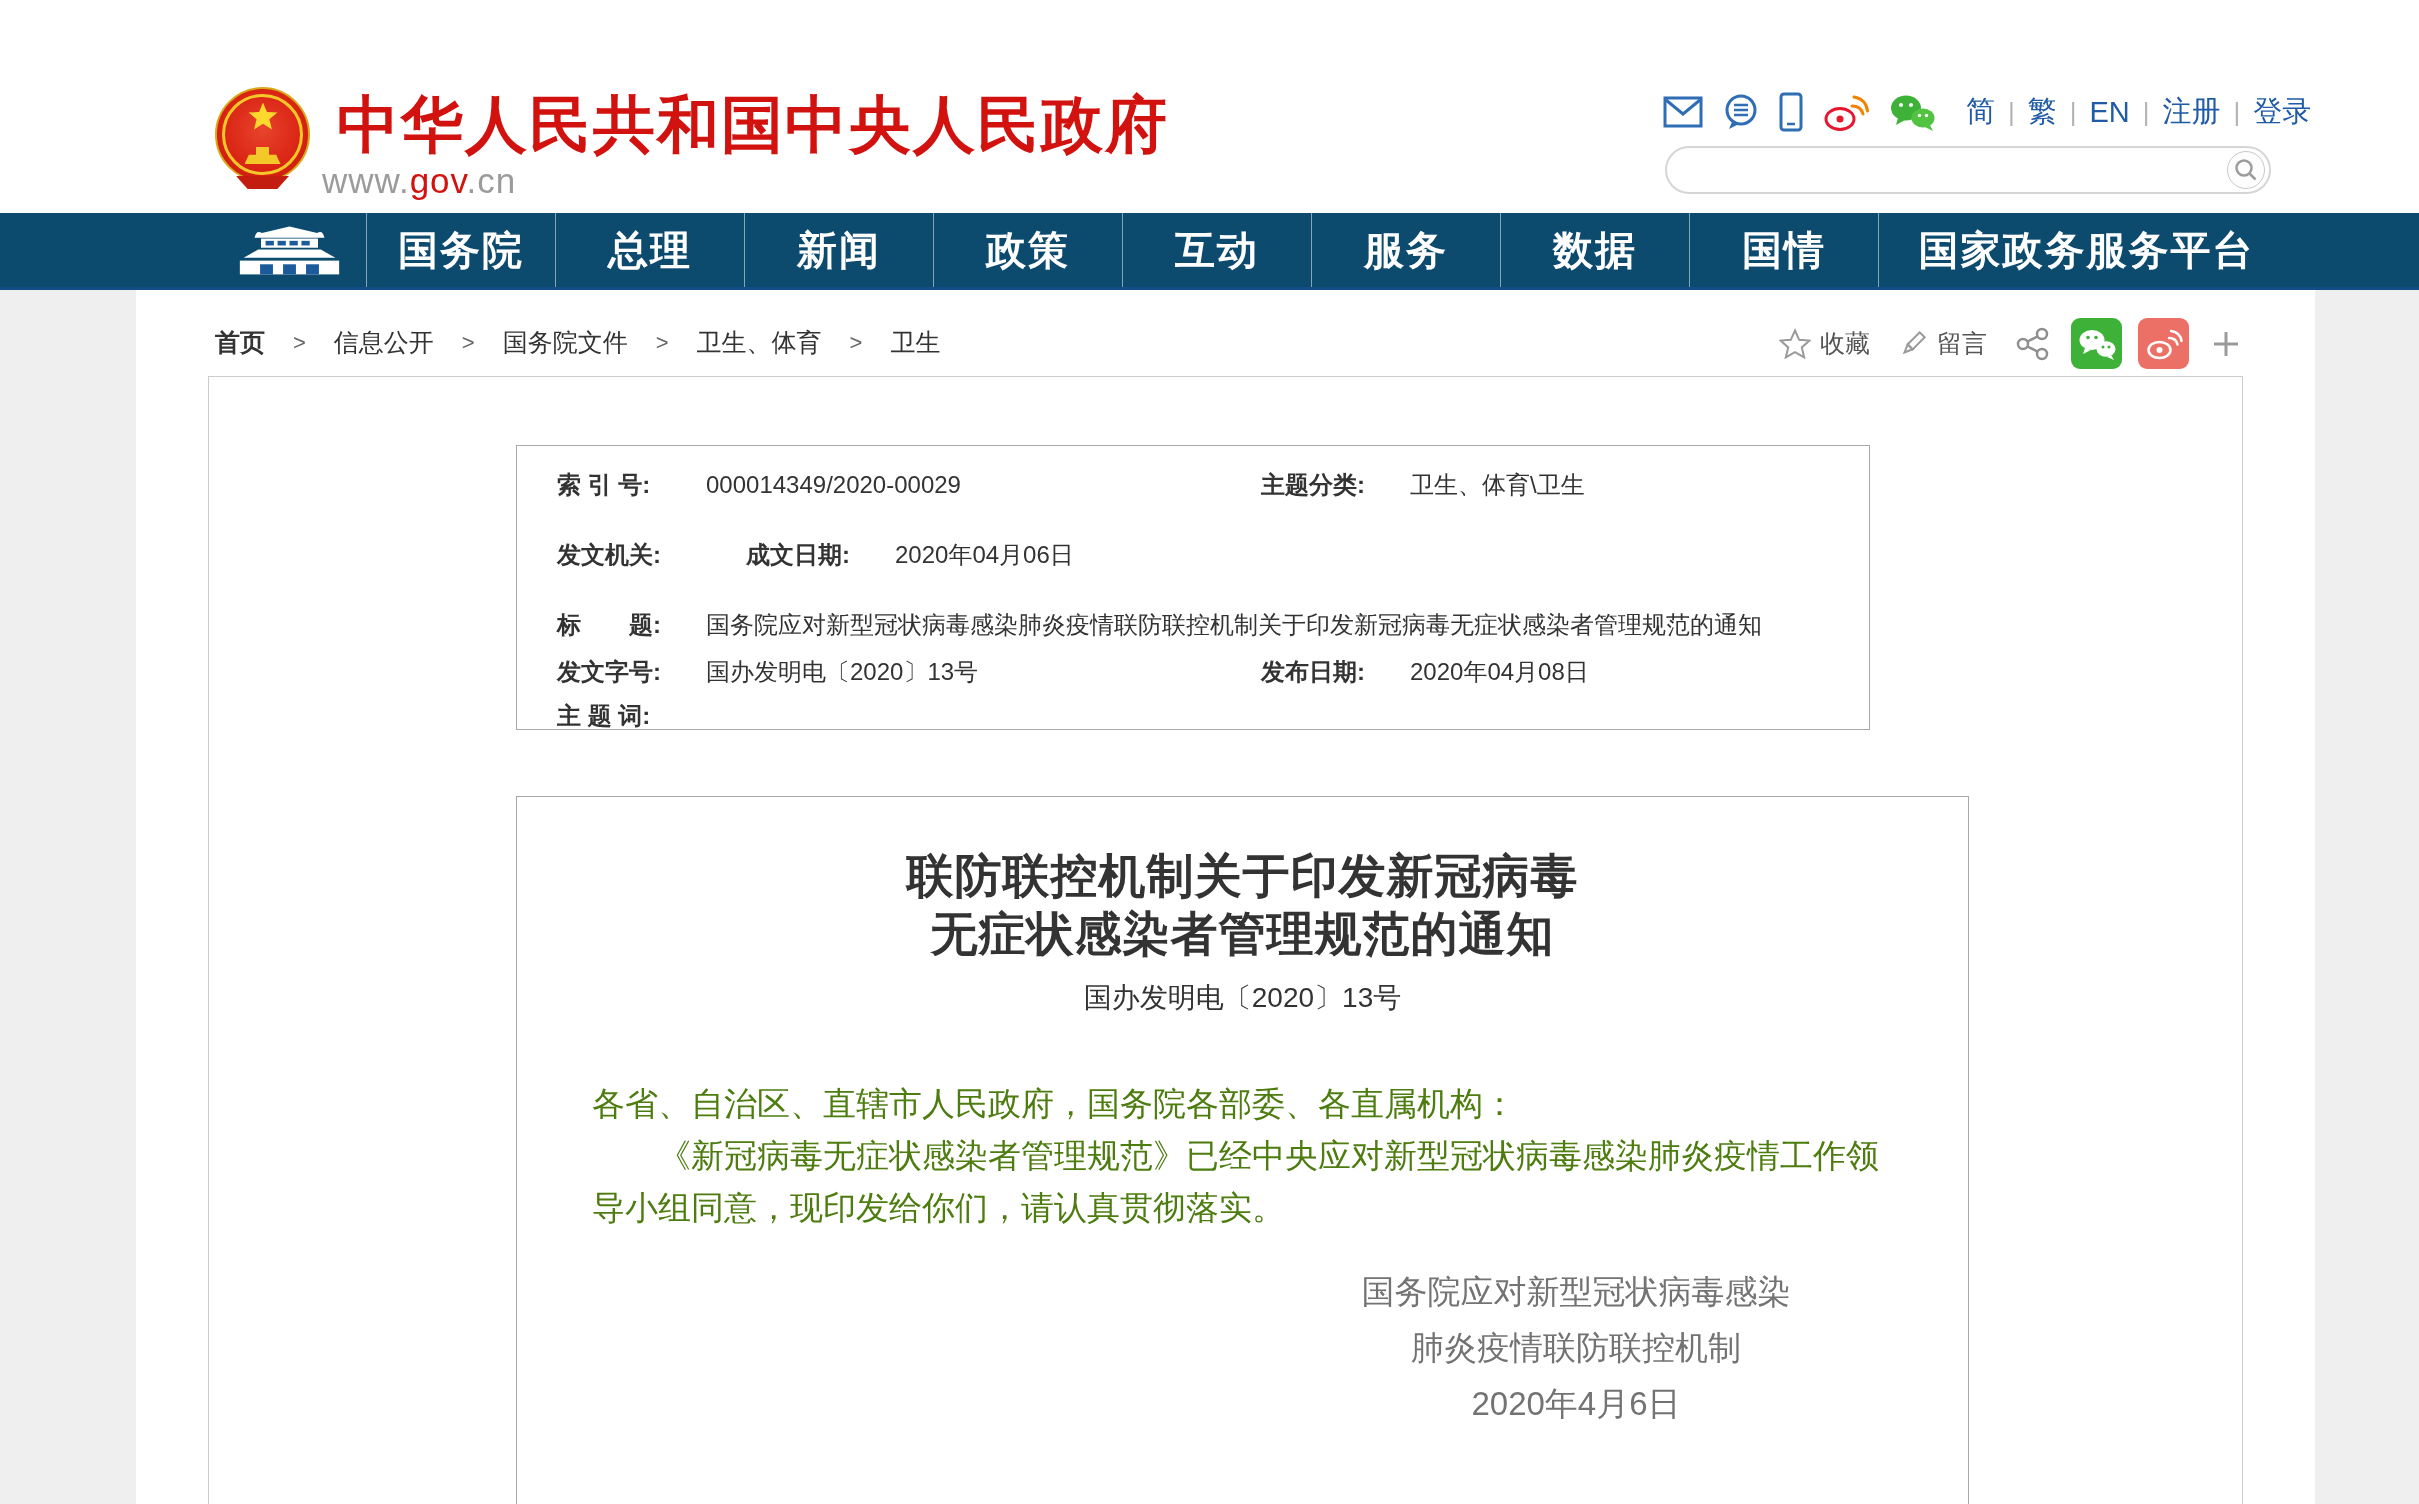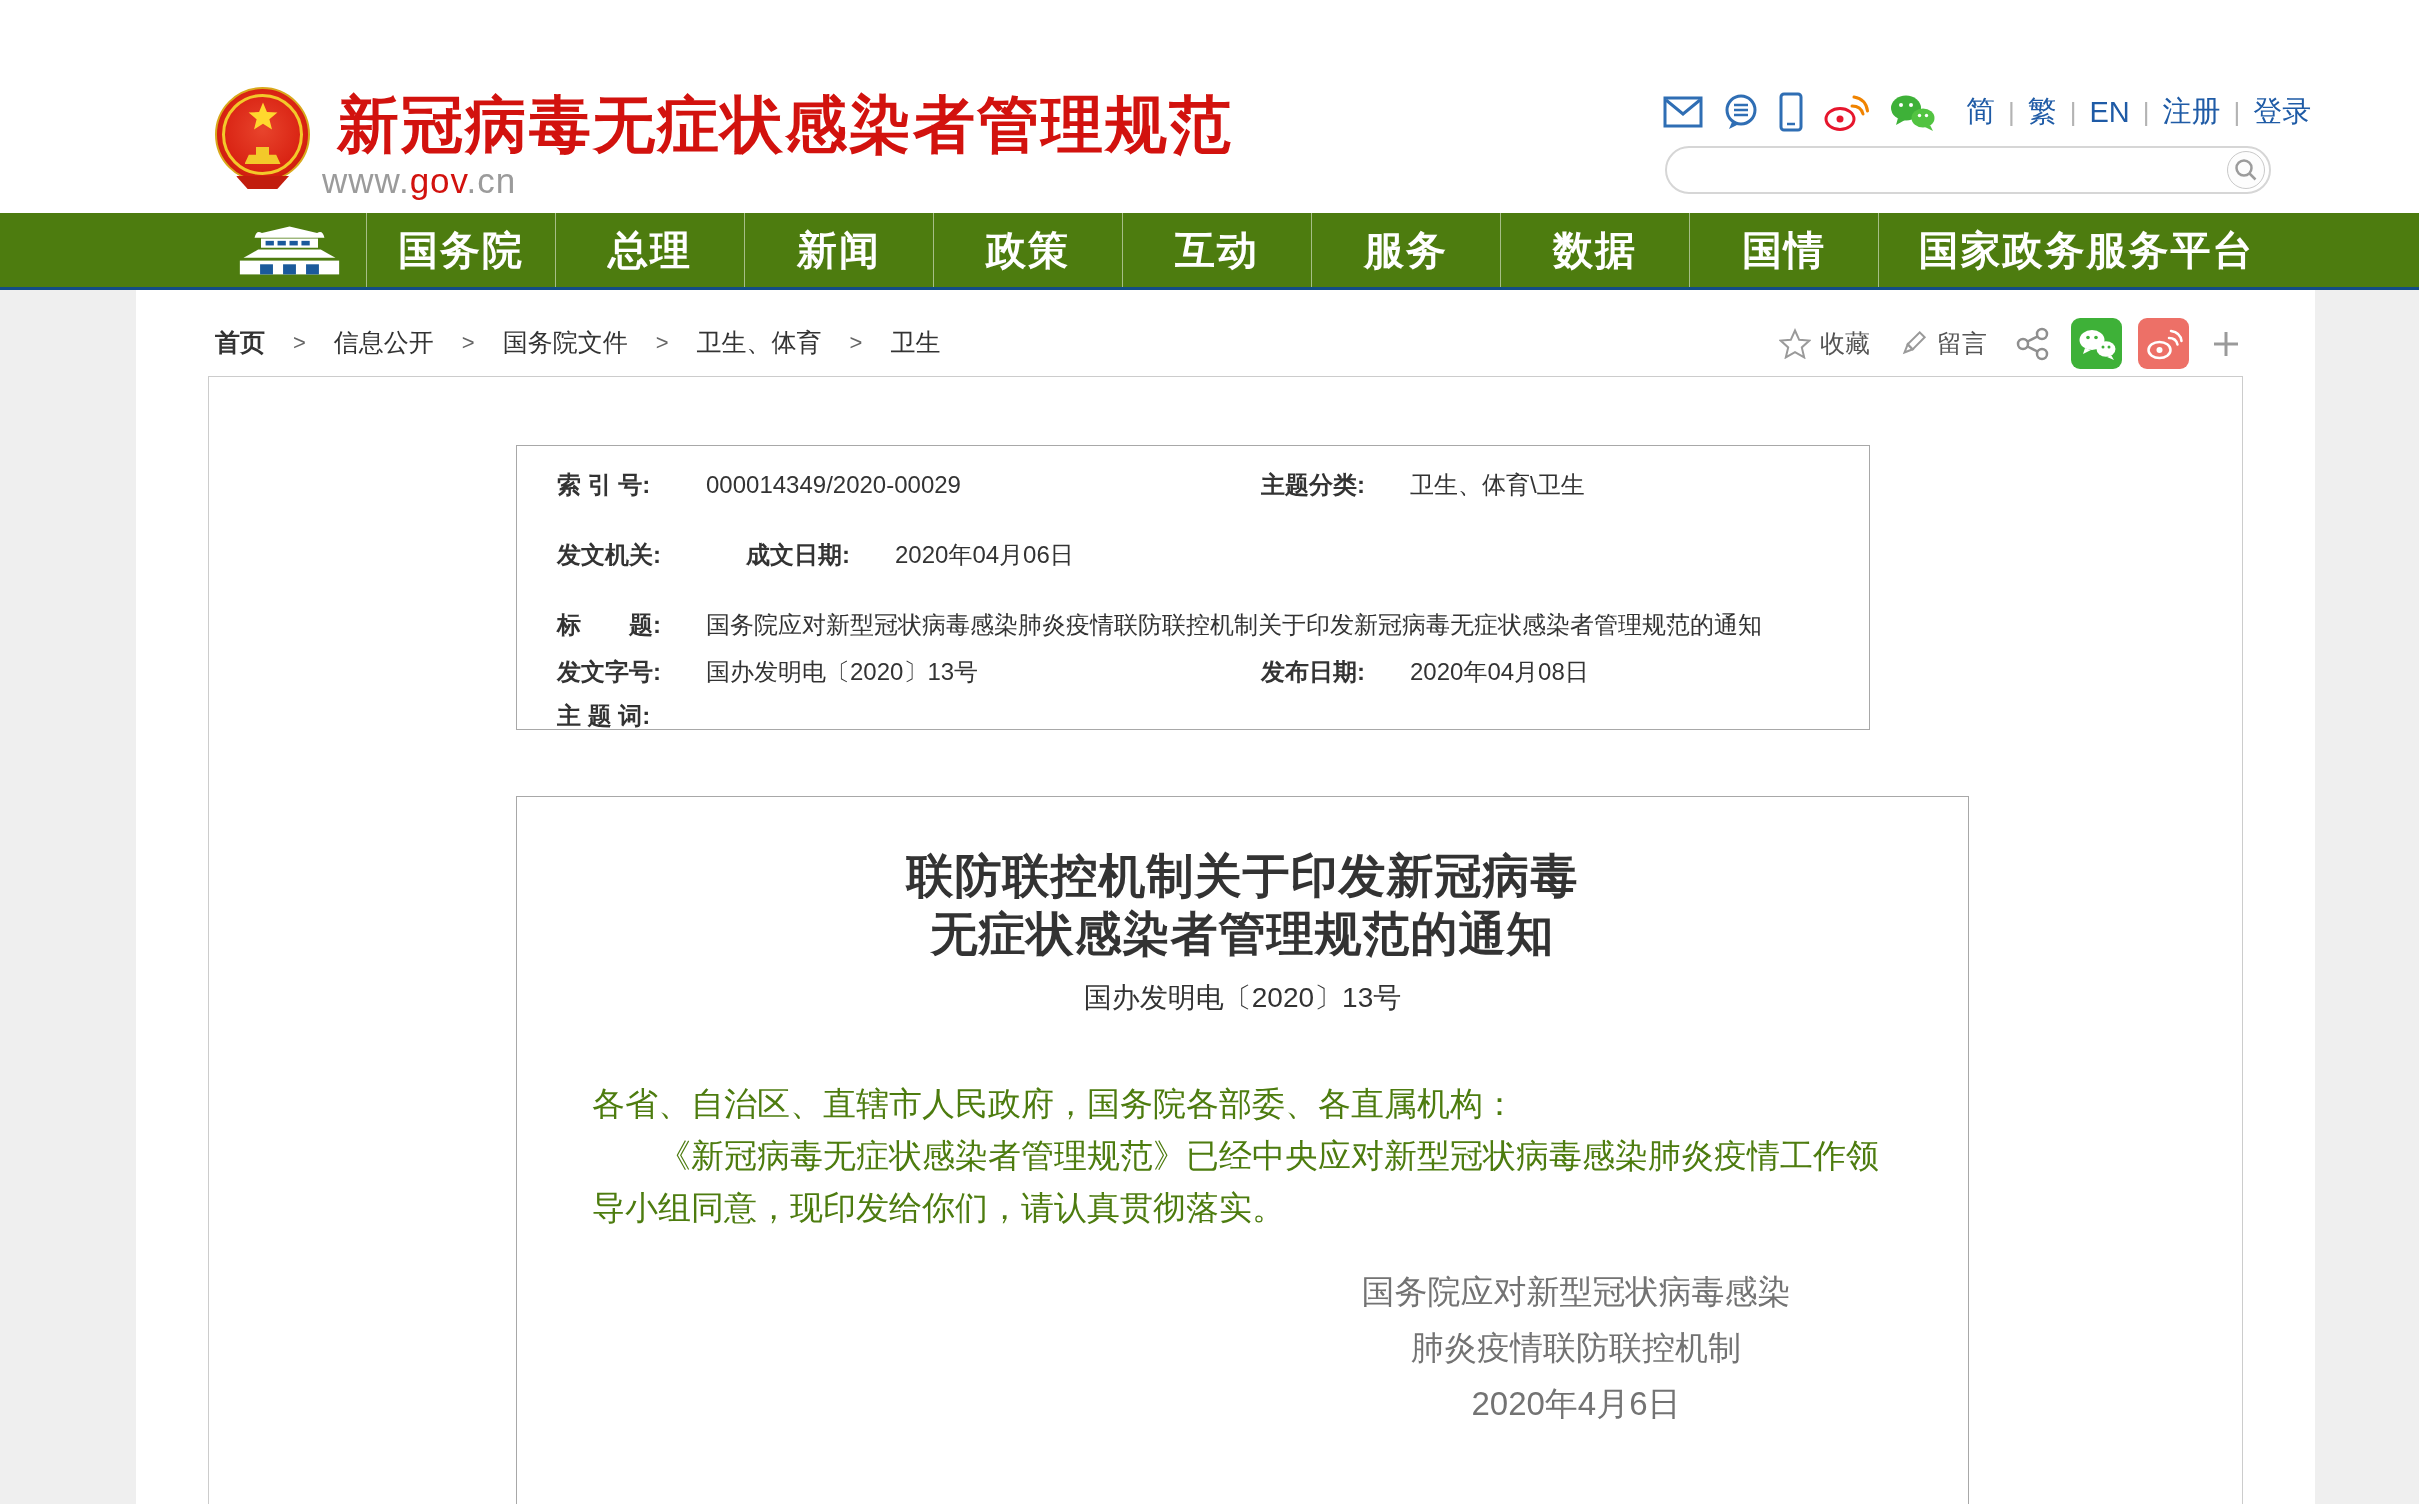--- a/index.html
+++ b/index.html
@@ -36,21 +36,21 @@
 
   .search-box { position:absolute; left:1665px; top:146px; width:606px; height:48px;
                 border:2px solid #d6d6d6; border-radius:25px; background:#fff; display:flex; align-items:center; }
   .search-box input { flex:1; height:100%; border:none; outline:none; background:transparent;
                 font-size:26px; padding-left:22px; color:#333; }
   .search-btn { width:38px; height:38px; border-radius:50%; border:1px solid #c9c9c9; background:#fdfdfd;
                 margin-right:4px; display:flex; align-items:center; justify-content:center; cursor:pointer; flex:none; }
 
   
   .nav { position:absolute; left:0; top:213px; width:2420px; height:77px;
-         background:#4d7c0f; border-bottom:3px solid #134d85; }
+         background:#0c4a6e; border-bottom:3px solid #134d85; }
   .nav-inner { margin-left:212px; display:flex; height:100%; }
   .nav-cell { display:flex; align-items:center; justify-content:center; height:100%; cursor:pointer; }
   .nav-cell + .nav-cell { border-left:1px solid rgba(255,255,255,0.5); }
   .nav-icon-cell { width:154px; }
   .nav-item { width:189px; color:#fff; font-size:40px; font-weight:bold; letter-spacing:2px; white-space:nowrap; }
   .nav-item-wide { width:394px;padding-left:22px; }
 
   
   .breadcrumb { position:absolute; left:215px; top:326px; display:flex; align-items:center; gap:28px;
                 font-size:25px; color:#333; }
@@ -99,21 +99,21 @@
 
   <div class="emblem">
     <span class="emblem-star">
       <svg width="30" height="29" viewBox="0 0 32 30">
         <polygon points="16,1 20.2,11.3 31.4,11.9 22.8,19.1 25.6,29.9 16,23.9 6.4,29.9 9.2,19.1 0.6,11.9 11.8,11.3" fill="#ffd82e"></polygon>
       </svg>
     </span>
     <span class="emblem-gate"></span>
   </div>
 
-  <div class="site-title">新冠病毒无症状感染者管理规范</div>
+  <div class="site-title">中华人民共和国中央人民政府</div>
   <div class="site-url"><span>www.</span><span class="gov">gov</span><span>.cn</span></div>
 
   <div class="top-right">
     <span class="hdr-icon">
       <svg width="40" height="32" viewBox="0 0 40 32">
         <rect x="2" y="2" width="36" height="28" fill="none" stroke="#2f6eb4" stroke-width="3"></rect>
         <path d="M3 4 L20 18 L37 4" fill="none" stroke="#2f6eb4" stroke-width="3"></path>
       </svg>
     </span>
     <span class="hdr-icon">

